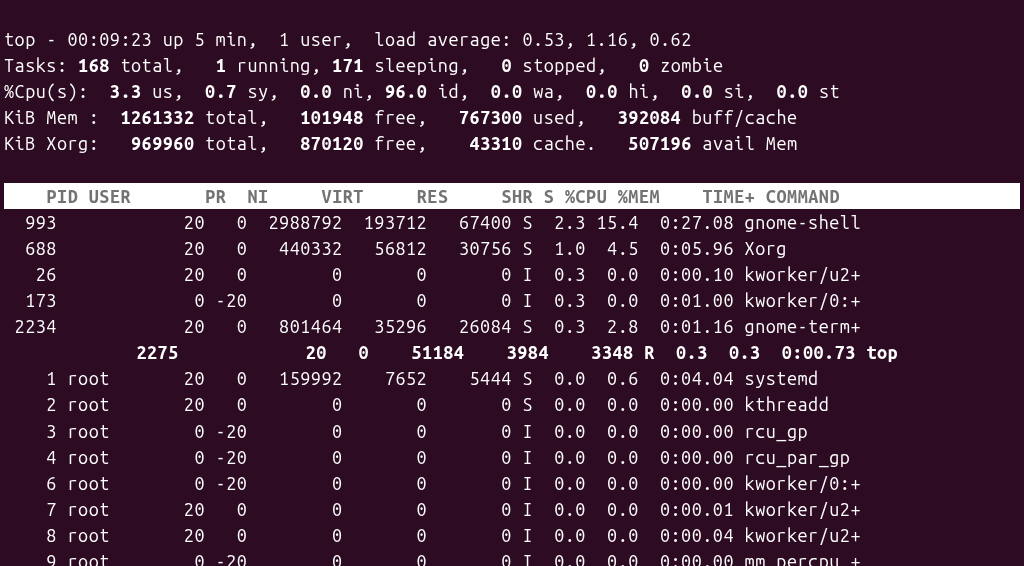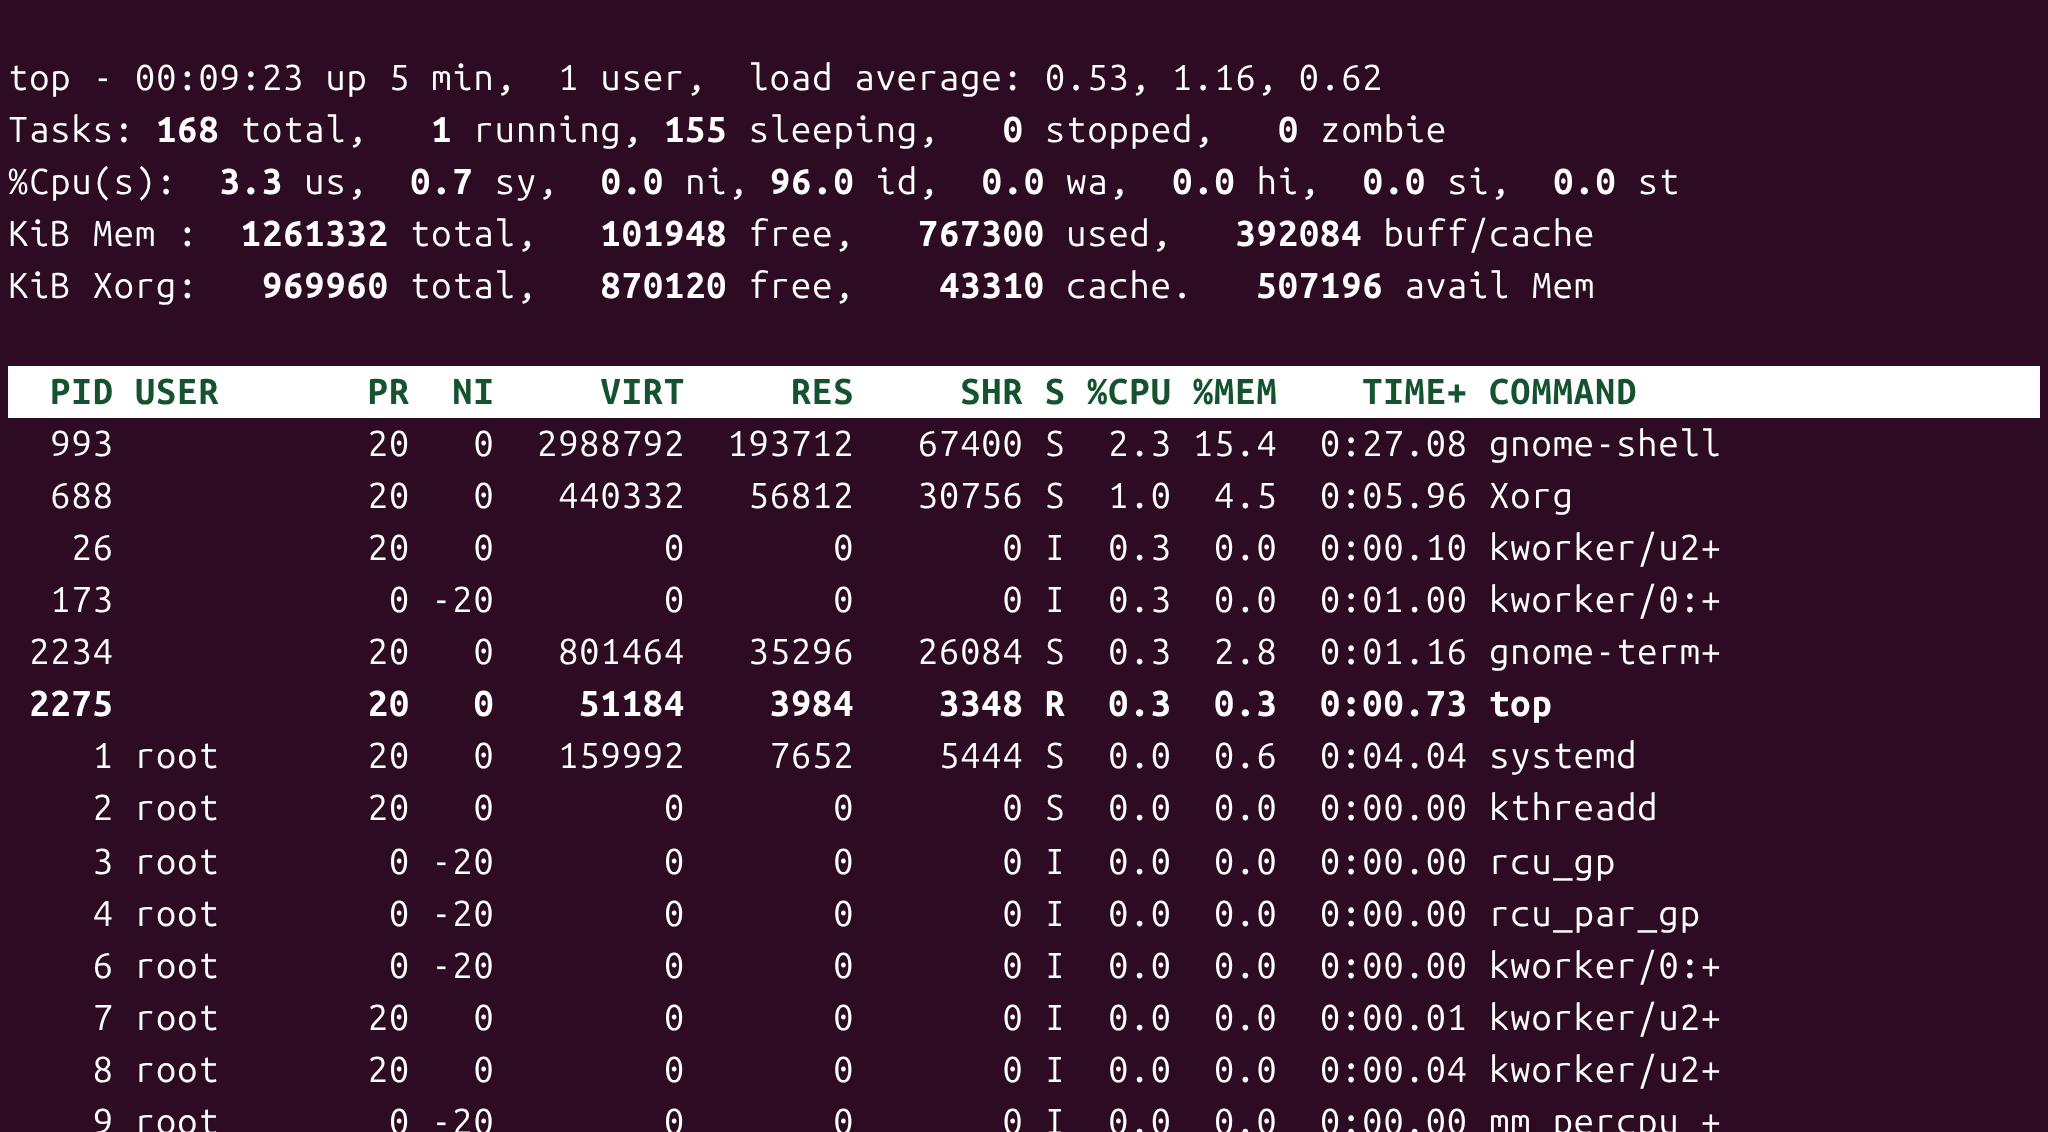--- a/index.html
+++ b/index.html
@@ -14,30 +14,31 @@
     height: 566px;
     overflow: hidden;
   }
   .term {
     padding: 0 4px;
     white-space: pre;
     letter-spacing: 0.5px;
   }
   .hdr-inv {
     background: #ffffff;
-    color: #14532d;
+    color: #737373;
     display: block;
   }
   .bold {
     font-weight: bold;
+    text-align: center;
   }
 </style>
 </head>
 <body>
 
 <div class="term">
 <span><span>top - </span><span>00:09:23</span><span> up </span><span>5 min,</span>  <span>1</span><span> user,  load average: </span><span>0.53, 1.16, 0.62</span></span>
-<span><span>Tasks:</span> <span class="bold">168</span><span> total,</span>   <span class="bold">1</span><span> running,</span> <span class="bold">155</span><span> sleeping,</span>   <span class="bold">0</span><span> stopped,</span>   <span class="bold">0</span><span> zombie</span></span>
+<span><span>Tasks:</span> <span class="bold">168</span><span> total,</span>   <span class="bold">1</span><span> running,</span> <span class="bold">171</span><span> sleeping,</span>   <span class="bold">0</span><span> stopped,</span>   <span class="bold">0</span><span> zombie</span></span>
 <span><span>%Cpu(s):</span>  <span class="bold">3.3</span><span> us,</span>  <span class="bold">0.7</span><span> sy,</span>  <span class="bold">0.0</span><span> ni,</span> <span class="bold">96.0</span><span> id,</span>  <span class="bold">0.0</span><span> wa,</span>  <span class="bold">0.0</span><span> hi,</span>  <span class="bold">0.0</span><span> si,</span>  <span class="bold">0.0</span><span> st</span></span>
 <span><span>KiB Mem :</span>  <span class="bold">1261332</span><span> total,</span>   <span class="bold">101948</span><span> free,</span>   <span class="bold">767300</span><span> used,</span>   <span class="bold">392084</span><span> buff/cache</span></span>
 <span><span>KiB Xorg:</span>   <span class="bold">969960</span><span> total,</span>   <span class="bold">870120</span><span> free,</span>    <span class="bold">43310</span><span> cache.</span>   <span class="bold">507196</span><span> avail Mem</span></span>
 
 <span id="header-row" class="hdr-inv bold">  PID USER       PR  NI     VIRT     RES     SHR S %CPU %MEM    TIME+ COMMAND               </span><div id="process-list"><div>  993            20   0  2988792  193712   67400 S  2.3 15.4  0:27.08 gnome-shell</div><div>  688            20   0   440332   56812   30756 S  1.0  4.5  0:05.96 Xorg</div><div>   26            20   0        0       0       0 I  0.3  0.0  0:00.10 kworker/u2+</div><div>  173             0 -20        0       0       0 I  0.3  0.0  0:01.00 kworker/0:+</div><div> 2234            20   0   801464   35296   26084 S  0.3  2.8  0:01.16 gnome-term+</div><div class="bold"> 2275            20   0    51184    3984    3348 R  0.3  0.3  0:00.73 top</div><div>    1 root       20   0   159992    7652    5444 S  0.0  0.6  0:04.04 systemd</div><div>    2 root       20   0        0       0       0 S  0.0  0.0  0:00.00 kthreadd</div><div>    3 root        0 -20        0       0       0 I  0.0  0.0  0:00.00 rcu_gp</div><div>    4 root        0 -20        0       0       0 I  0.0  0.0  0:00.00 rcu_par_gp</div><div>    6 root        0 -20        0       0       0 I  0.0  0.0  0:00.00 kworker/0:+</div><div>    7 root       20   0        0       0       0 I  0.0  0.0  0:00.01 kworker/u2+</div><div>    8 root       20   0        0       0       0 I  0.0  0.0  0:00.04 kworker/u2+</div><div>    9 root        0 -20        0       0       0 I  0.0  0.0  0:00.00 mm_percpu_+</div></div></div>
 
 </body></html>

